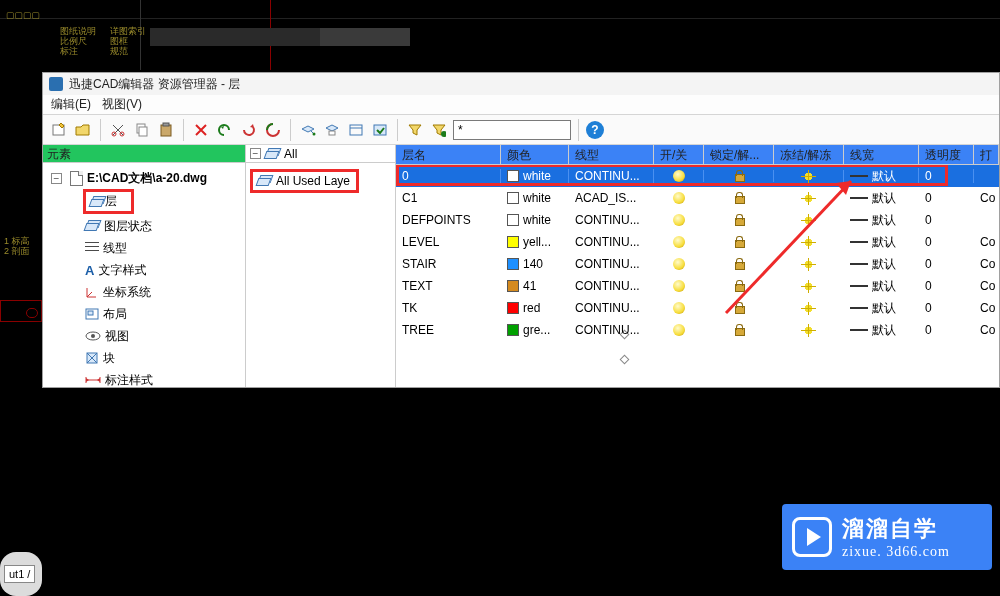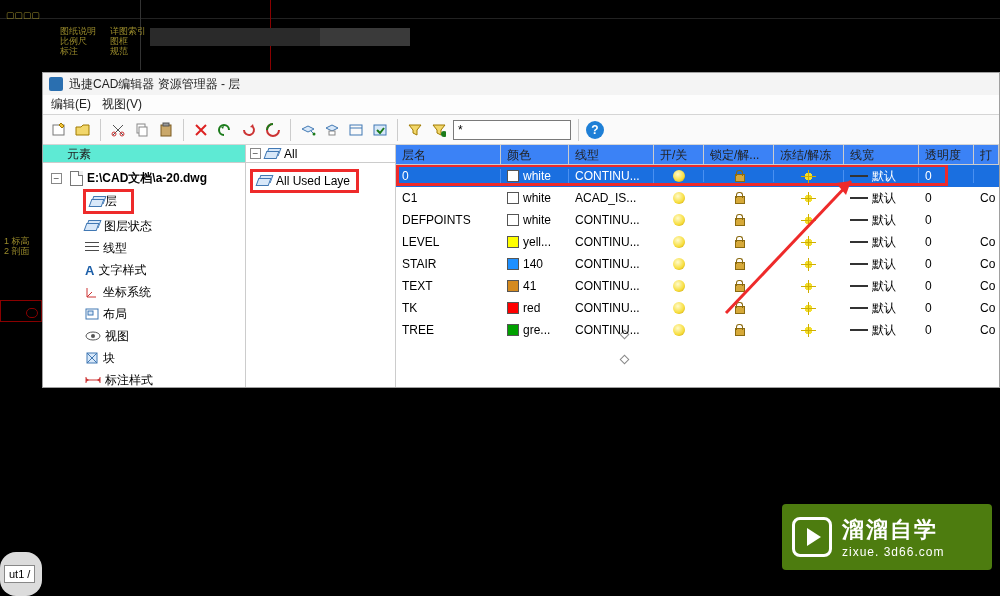--- a/index.html
+++ b/index.html
@@ -22,21 +22,21 @@
   .menubar { height: 20px; display: flex; align-items: center; gap: 11px; padding: 0 8px; border-bottom: 1px solid #d5d5d5; background: #fdfdfd; }
   .menubar span { color: #222; cursor: default; }
 
   .toolbar { height: 30px; display: flex; align-items: center; padding: 0 6px; gap: 4px; border-bottom: 1px solid #d5d5d5; background: #fafafa; }
   .toolbar .sep { width: 1px; height: 22px; background: #ccc; margin: 0 3px; }
   .toolbar .btn { width: 20px; height: 20px; display: flex; align-items: center; justify-content: center; border: 1px solid transparent; }
   .toolbar input { height: 20px; width: 118px; border: 1px solid #7a7a7a; padding: 0 4px; }
   .toolbar .help { width: 18px; height: 18px; border-radius: 9px; background: #1e7fd6; color: #fff; font-weight: bold; text-align: center; line-height: 18px; }
 
   .content { display: flex; height: calc(100% - 72px); }
-  .paneheader { height: 18px; background: #5eead4; border-bottom: 1px solid #ccc; padding: 0 24px; line-height: 18px; font-size: 12px; color: #222; }
+  .paneheader { height: 18px; background: #22c55e; border-bottom: 1px solid #ccc; padding: 0 4px; line-height: 18px; font-size: 12px; color: #222; }
 
   .leftpane { width: 203px; border-right: 1px solid #ccc; display: flex; flex-direction: column; }
   .tree { flex: 1; overflow: auto; padding: 4px 0; }
   .tree ul { list-style: none; }
   .tree li { padding: 1px 0 1px 8px; white-space: nowrap; }
   .tree .expander { display: inline-block; width: 11px; height: 11px; border: 1px solid #888; text-align: center; line-height: 9px; font-size: 10px; margin-right: 4px; color: #444; }
   .tree .node { display: flex; align-items: center; gap: 4px; height: 20px; padding-right: 6px; }
   .tree .label { color: #000; }
   .tree .boxed { border: 3px solid #ee2a2a; display: inline-flex; align-items: center; padding: 1px 14px 1px 4px; margin-left: -2px; }
 
@@ -74,25 +74,25 @@
   .arrow { position: absolute; pointer-events: none; }
 
   .drag-handle { position: absolute; left: 375px; top: 186px; width: 9px; height: 32px; display: flex; flex-direction: column; justify-content: space-between; }
   .drag-handle span { width: 7px; height: 7px; background: #fff; border: 1px solid #888; transform: rotate(45deg); }
 
   
   .bottombar { position: absolute; left: 0; bottom: 0; height: 44px; width: 42px; background: #dcdcdc; display: flex; align-items: center; padding: 0 4px; border-radius: 16px; }
   .tab { background: #fff; border: 1px solid #888; padding: 2px 4px; font-size: 11px; }
 
   
-  .watermark { position: absolute; right: 8px; bottom: 26px; width: 210px; height: 66px; background: #4d7c0f; color: #fff; display: flex; align-items: center; gap: 10px; padding: 6px 10px; border-radius: 4px; }
+  .watermark { position: absolute; right: 8px; bottom: 26px; width: 210px; height: 66px; background: #3b82f6; color: #fff; display: flex; align-items: center; gap: 10px; padding: 6px 10px; border-radius: 4px; }
   .watermark .play { width: 40px; height: 40px; border: 3px solid #fff; border-radius: 8px; display: flex; align-items: center; justify-content: center; }
   .watermark .play span { width: 0; height: 0; border-left: 14px solid #fff; border-top: 9px solid transparent; border-bottom: 9px solid transparent; margin-left: 4px; }
   .watermark .big { font-size: 22px; font-weight: bold; letter-spacing: 2px; }
-  .watermark .small { font-size: 12px; letter-spacing: 1px; }
+  .watermark .small { font-size: 14px; letter-spacing: 1px; font-family: Liberation Serif, serif; }
 
   
   .ic-file { width: 13px; height: 15px; background: #fff; border: 1px solid #777; position: relative; }
   .ic-file::after { content: ""; position: absolute; right: -1px; top: -1px; width: 4px; height: 4px; background: #eee; border-left: 1px solid #777; border-bottom: 1px solid #777; }
   .ic-layers { width: 15px; height: 12px; position: relative; }
   .ic-layers span { position: absolute; width: 13px; height: 8px; border: 1px solid #4178b3; transform: skewX(-20deg); background: #d8e8f9; }
   .ic-layers span:nth-child(1){ top: 0; left: 2px; } .ic-layers span:nth-child(2){ top: 3px; left: 0; }
   .ic-lines { width: 14px; height: 12px; background: repeating-linear-gradient(#4a4a4a 0 1px, transparent 1px 4px); }
   .ic-A { font-weight: bold; color: #1b5ea8; font-size: 13px; }
 </style>

